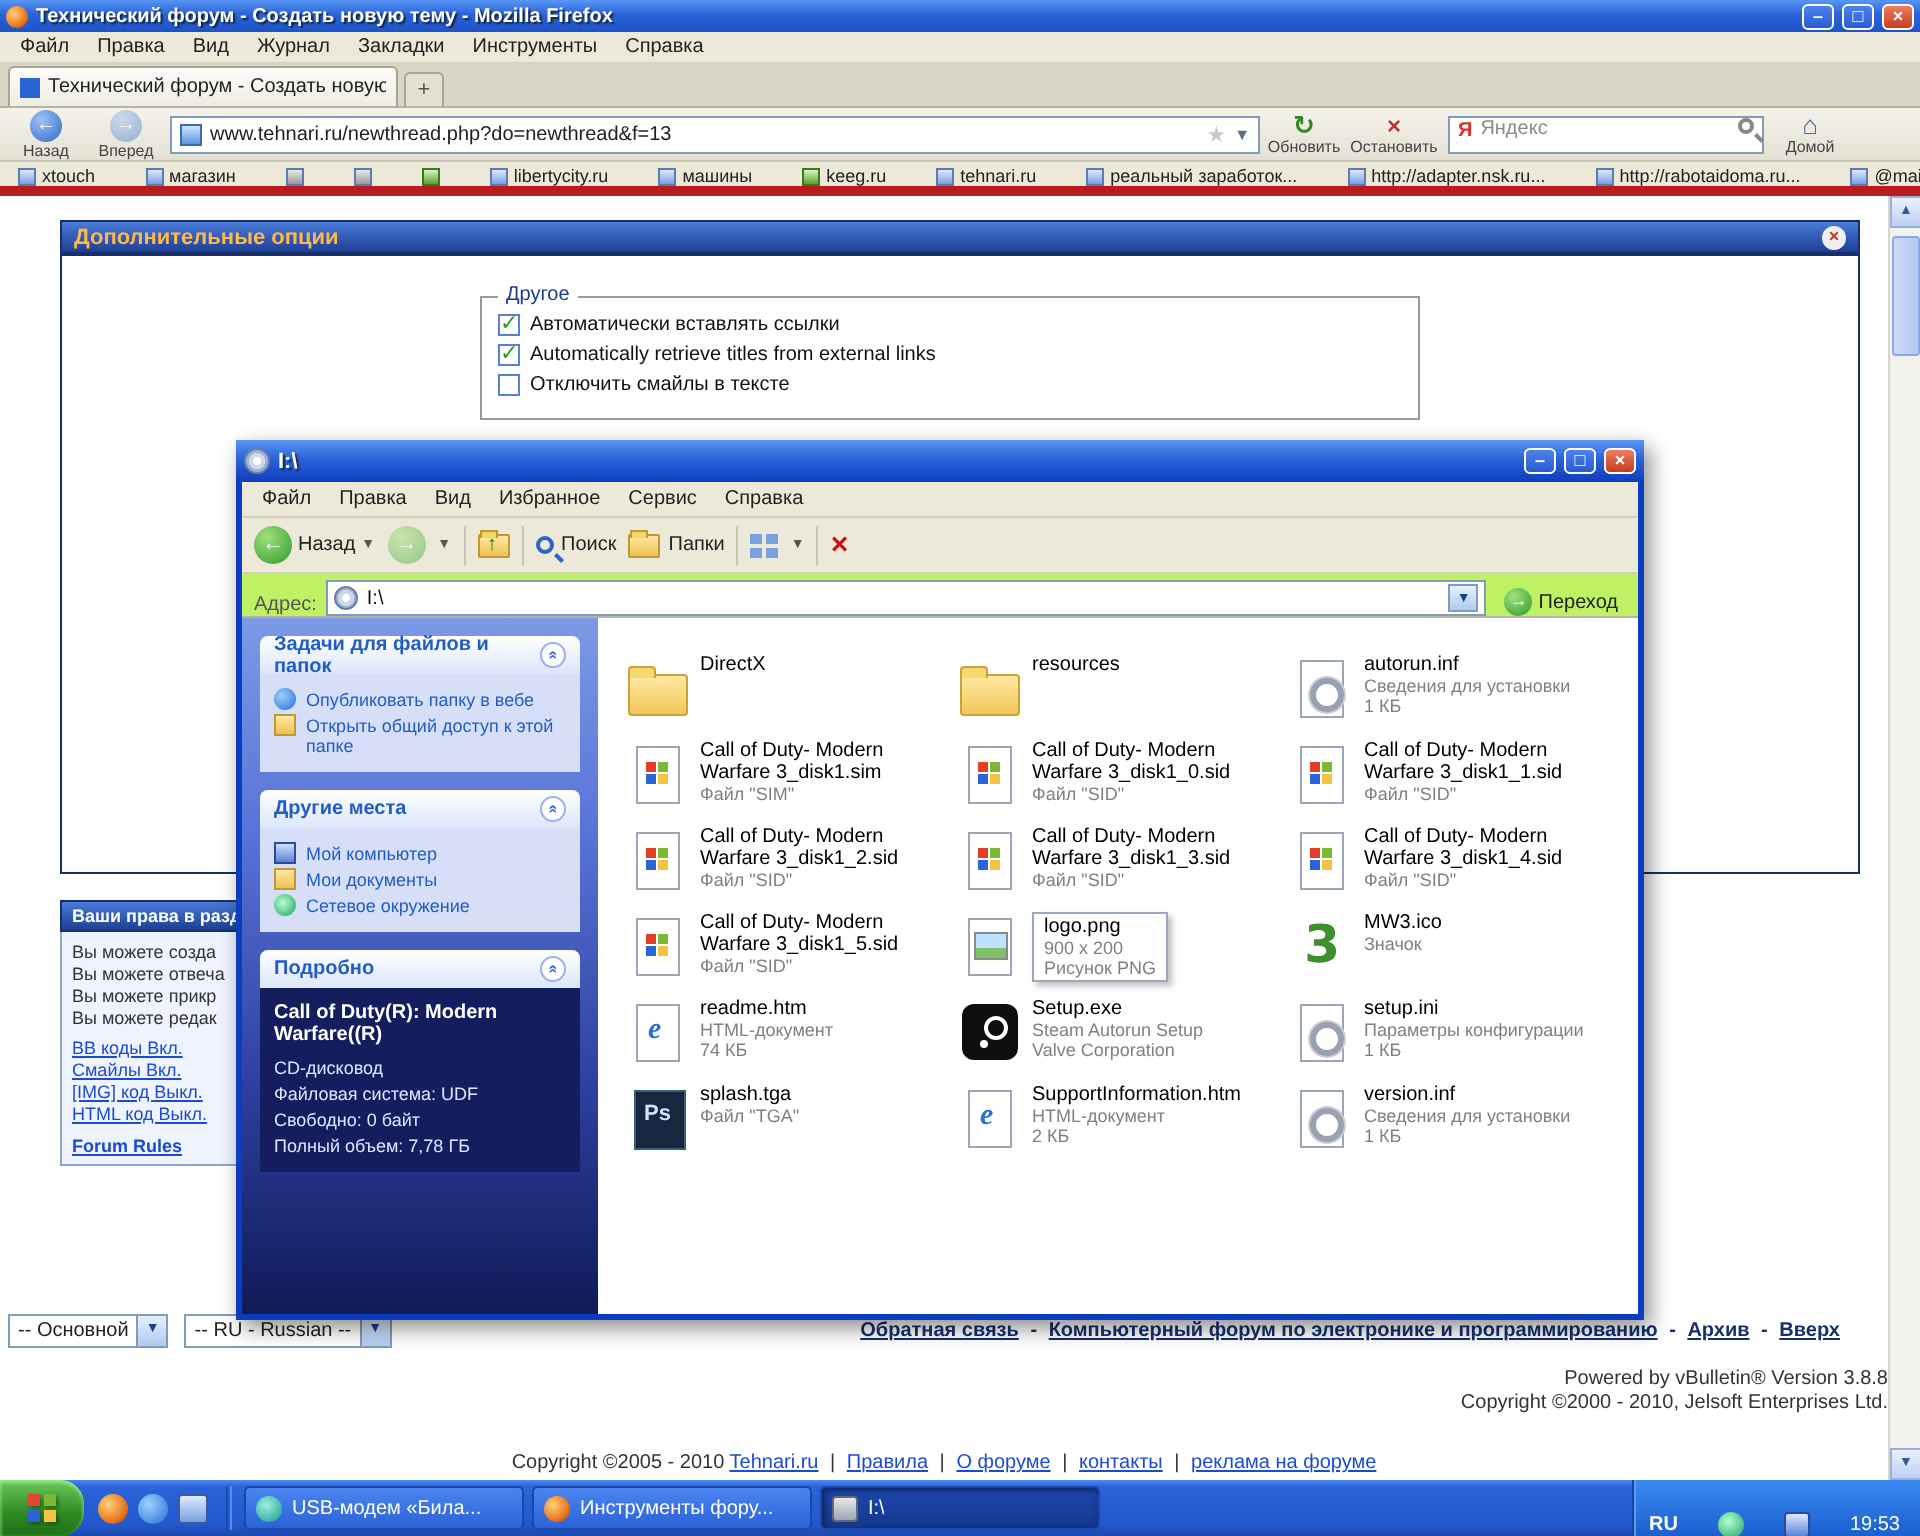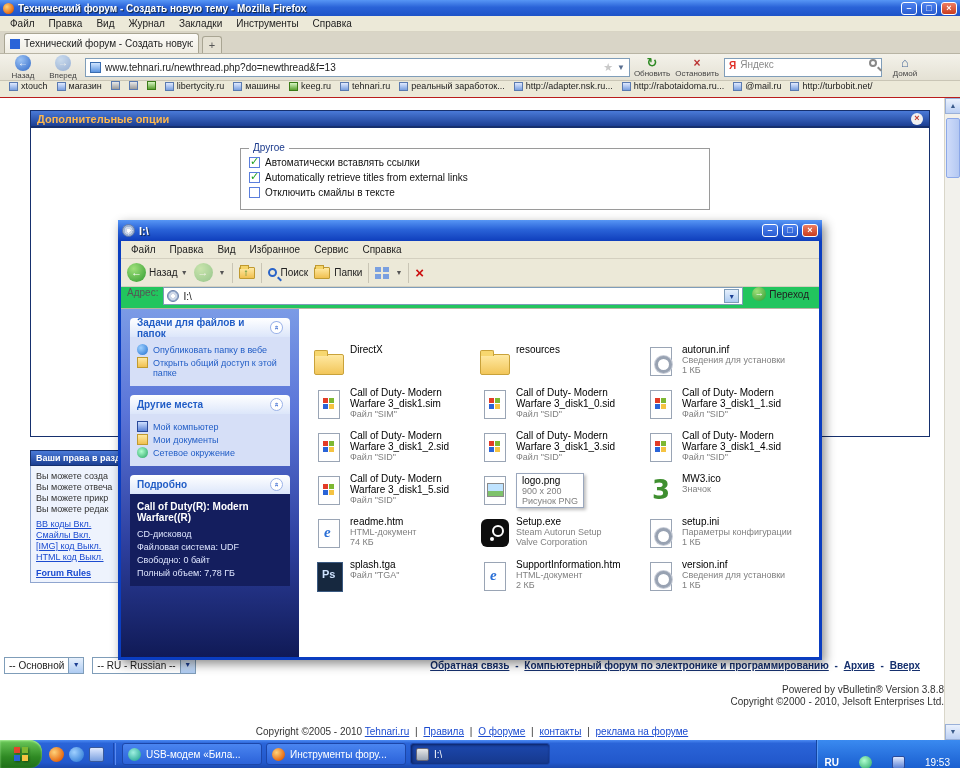--- a/index.html
+++ b/index.html
@@ -35,21 +35,21 @@
   .urlbar .drop{color:#5a6f90;font-size:8px}
   .glyph-refresh{color:#2f8a24;font-size:13px;font-weight:bold}
   .glyph-stop{color:#b33;font-size:12px;font-weight:bold}
   .searchbox{width:158px;height:19px;background:#fff;border:1px solid #7f9db9;display:flex;align-items:flex-start;gap:4px;padding:0 4px}
   .yandex-icon::before{content:"Я";color:#e03028;font-weight:bold;font-size:10px}
   .search-label{flex:1;color:#8a8a8a;font-size:10px}
   .mag{width:8px;height:8px;border:2px solid #888;border-radius:50%;position:relative}
   .mag::after{content:"";position:absolute;left:6px;top:7px;width:5px;height:2px;background:#888;transform:rotate(45deg)}
   .glyph-home{color:#4a6a9a;font-size:13px}
 
-  .ff-bookmarks{position:absolute;left:0;top:81px;right:0;height:17px;background:#ece9d8;border-bottom:1px solid #b91c1c;display:flex;align-items:flex-start;gap:3px;padding:0 6px;overflow:hidden}
+  .ff-bookmarks{position:absolute;left:0;top:81px;right:0;height:17px;background:#ece9d8;border-bottom:5px solid #b91c1c;display:flex;align-items:flex-end;gap:19px;padding:0 6px;overflow:hidden}
   .bm{display:flex;align-items:center;gap:3px;font-size:9px;color:#222;padding:0 3px;white-space:nowrap}
   .bm-ico{width:9px;height:9px;flex:0 0 9px;background:linear-gradient(#dfe9ff,#7aa0e0);border:1px solid #5a7ab0}
   .bm-ico.grid{background:linear-gradient(#e8e8e8,#9a9a9a)}
   .bm-ico.green{background:linear-gradient(#d7f5c2,#5aa030);border-color:#3a7a18}
 
   .ff-content{position:absolute;left:0;top:98px;right:0;bottom:28px;background:#fff;overflow:hidden}
 
   
   .scrollbar{position:absolute;right:0;top:0;bottom:0;width:16px;background:#f2f1ec;border-left:1px solid #d9d6c9}
   .sb-arrow{position:absolute;left:0;width:16px;height:16px;background:linear-gradient(#eaf1fd,#bcd0f4);border:1px solid #9ab0d8;color:#3a5a8a;font-size:7px;text-align:center;line-height:14px}
@@ -107,21 +107,21 @@
   .up-arrow{position:absolute;left:4px;top:-1px;color:#1f7a1f;font-size:10px;font-weight:bold}
   .tb-item{display:flex;align-items:center;gap:4px;font-size:10px;color:#222}
   .mag2{width:9px;height:9px;border:2px solid #2a64c8;border-radius:50%;position:relative}
   .mag2::after{content:"";position:absolute;left:7px;top:8px;width:5px;height:2px;background:#2a64c8;transform:rotate(45deg)}
   .views-grid{width:14px;height:12px;background:
     linear-gradient(#7aa0e0,#7aa0e0) 0 0/6px 5px no-repeat,
     linear-gradient(#7aa0e0,#7aa0e0) 8px 0/6px 5px no-repeat,
     linear-gradient(#7aa0e0,#7aa0e0) 0 7px/6px 5px no-repeat,
     linear-gradient(#7aa0e0,#7aa0e0) 8px 7px/6px 5px no-repeat}
   .red-x{color:#cc1111;font-size:15px;font-weight:bold;line-height:15px}
-  .xp-addressbar{height:22px;background:#22c55e;display:flex;align-items:flex-start;gap:5px;padding:0 6px;border-bottom:1px solid #b8b4a4}
+  .xp-addressbar{height:22px;background:#bef264;display:flex;align-items:flex-end;gap:5px;padding:0 6px;border-bottom:1px solid #b8b4a4}
   .addr-label{font-size:10px;color:#555}
   .addr-field{flex:1;height:18px;background:#fff;border:1px solid #7f9db9;display:flex;align-items:center;gap:4px;padding:0 3px}
   .addr-text{flex:1;font-size:10px;color:#111}
   .addr-drop{width:15px;height:14px;background:linear-gradient(#e6f0fc,#aecbf2);border:1px solid #7f9db9;text-align:center;font-size:7px;line-height:13px;color:#1c3f93}
   .go-btn{display:flex;align-items:center;gap:3px;font-size:10px;color:#222;padding:0 4px}
   .go-ico{width:14px;height:14px;border-radius:50%;background:radial-gradient(circle at 35% 30%,#9fe07a,#2f9a2f);color:#fff;font-size:9px;line-height:13px;text-align:center;font-weight:bold}
   .xp-body{position:absolute;left:0;top:89px;right:0;bottom:0;display:flex}
   .xp-sidebar{width:178px;background:linear-gradient(180deg,#7b9be6 0%,#5a74d8 30%,#2d3f9e 68%,#101a56 100%);padding:9px 9px 0;overflow:hidden}
   .sb-panel{margin-bottom:9px}
   .sb-header{height:19px;background:linear-gradient(#ffffff,#dce6fa);border-radius:4px 4px 0 0;display:flex;align-items:center;justify-content:space-between;padding:0 7px;color:#215dc6;font-weight:bold;font-size:10px}
@@ -134,21 +134,21 @@
   .sico.globe{background:radial-gradient(circle at 35% 35%,#9fd0ff,#1f6fd0);border-radius:50%}
   .sico.share{background:linear-gradient(#ffe9a2,#f0c050);border:1px solid #c09a30}
   .sico.computer{background:linear-gradient(#cfe0ff,#5b82d6);border:1px solid #2a4a9a}
   .sico.docs{background:linear-gradient(#ffe9a2,#f0c050);border:1px solid #c09a30}
   .sico.network{background:radial-gradient(circle at 40% 40%,#b0ffd0,#20a060);border-radius:50%}
   .det-name{font-size:10px;font-weight:bold;margin:2px 0 6px;line-height:11px}
   .det-line{font-size:9px;color:#dfe6ff;margin:3px 0}
 
   .file-area{flex:1;background:#fff;padding:8px 4px 0 14px;position:relative;overflow:hidden}
   .group-title{font-size:11px;font-weight:bold;color:#111}
-  .file-grid{display:grid;grid-template-columns:166px 166px 166px;grid-auto-rows:43px;margin-top:27px}
+  .file-grid{display:grid;grid-template-columns:166px 166px 166px;grid-auto-rows:43px;margin-top:10px}
   .tile{display:flex;gap:5px;align-items:flex-start}
   .ft{display:block;min-width:0}
   .fname{display:block;font-size:10px;color:#000;line-height:11px}
   .fdesc{display:block;font-size:9px;color:#808080;line-height:10px}
   .ft.sel{background:#fff;border:1px solid #9aa7bd;box-shadow:2px 2px 3px rgba(0,0,0,.25);padding:1px 5px;white-space:nowrap;position:relative;z-index:2}
 
   .fi{width:32px;height:34px;flex:0 0 32px;position:relative}
   .fi-folder::before{content:"";position:absolute;left:1px;top:10px;width:28px;height:19px;background:linear-gradient(#ffe9a2,#f2c65a);border:1px solid #c9a23a;border-radius:2px}
   .fi-folder::after{content:"";position:absolute;left:1px;top:6px;width:12px;height:5px;background:#f7d76f;border:1px solid #c9a23a;border-bottom:none;border-radius:2px 2px 0 0}
   .fi-page::before{content:"";position:absolute;left:5px;top:3px;width:20px;height:27px;background:#fff;border:1px solid #9aa5b5}

